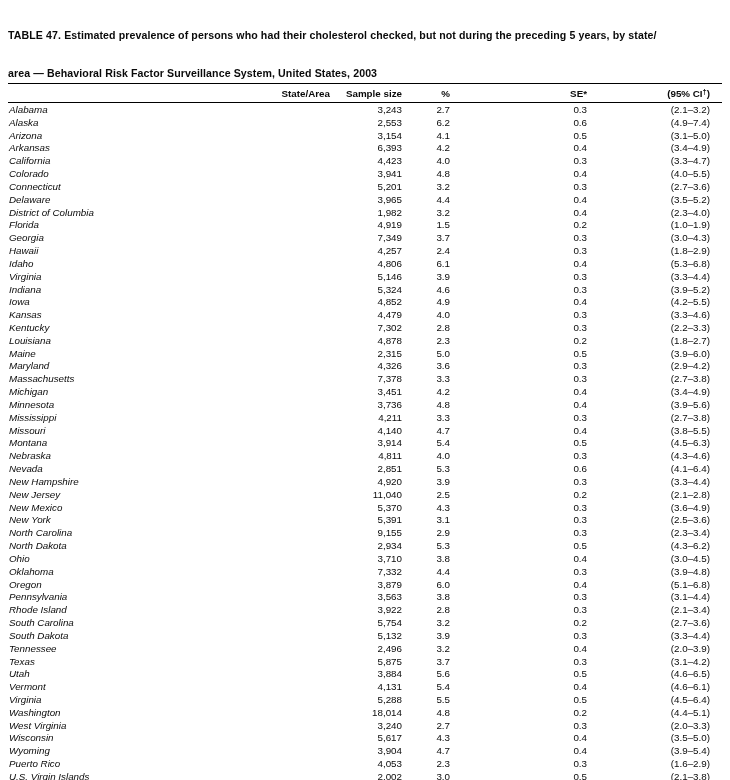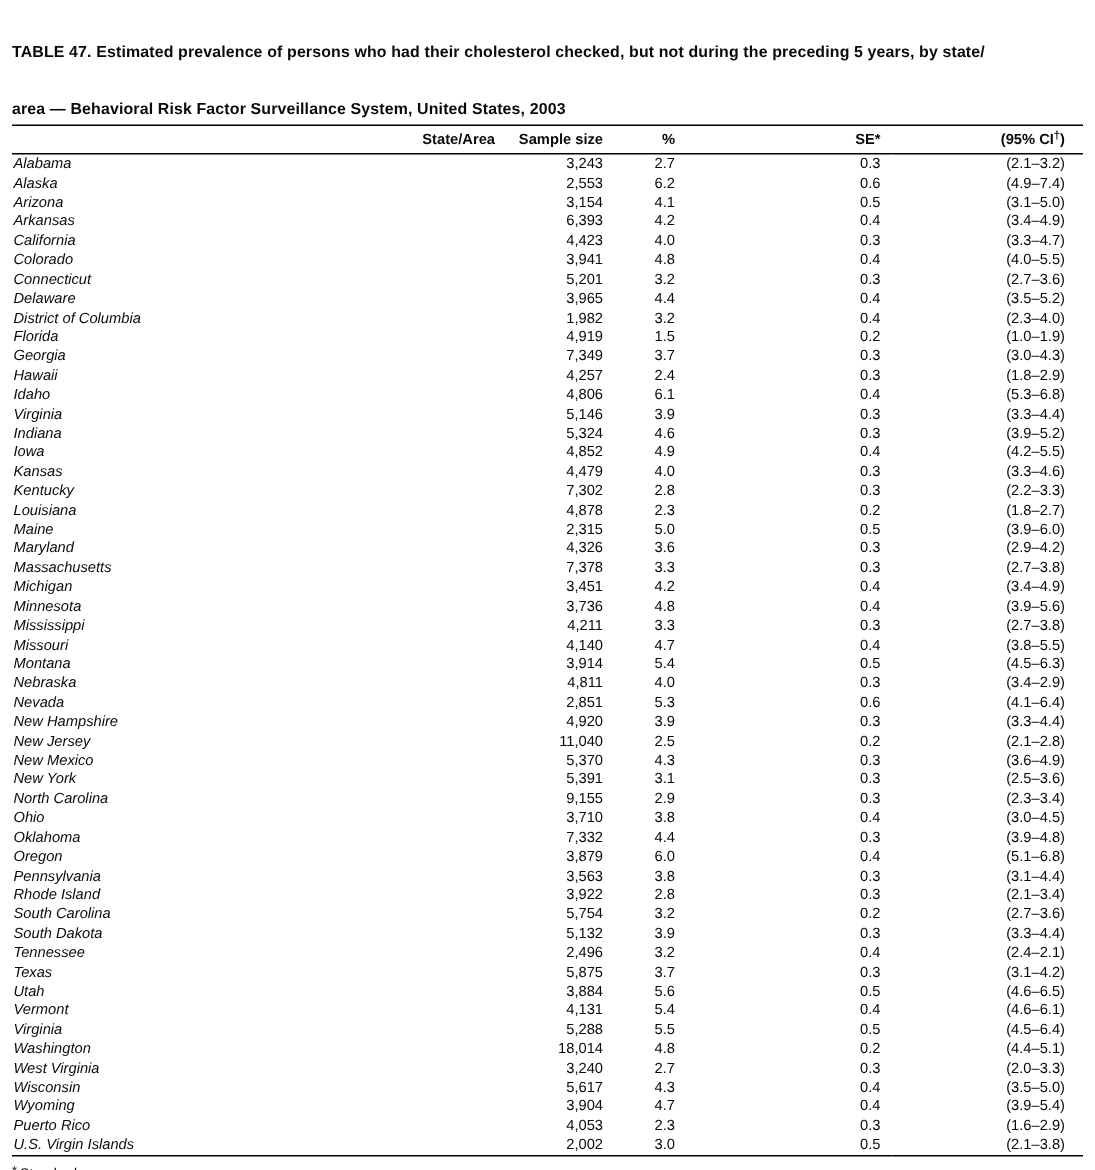--- a/index.html
+++ b/index.html
@@ -299,21 +299,21 @@
       <td class="num d-sample">3,914</td>
       <td class="num d-pct">5.4</td>
       <td class="num d-se">0.5</td>
       <td class="num d-ci">(4.5–6.3)</td>
     </tr>
         <tr>
       <td class="d-area">Nebraska</td>
       <td class="num d-sample">4,811</td>
       <td class="num d-pct">4.0</td>
       <td class="num d-se">0.3</td>
-      <td class="num d-ci">(3.4–2.9)</td>
+      <td class="num d-ci">(4.3–4.6)</td>
     </tr>
         <tr>
       <td class="d-area">Nevada</td>
       <td class="num d-sample">2,851</td>
       <td class="num d-pct">5.3</td>
       <td class="num d-se">0.6</td>
       <td class="num d-ci">(4.1–6.4)</td>
     </tr>
         <tr>
       <td class="d-area">New Hampshire</td>
@@ -344,20 +344,27 @@
       <td class="num d-ci">(2.5–3.6)</td>
     </tr>
         <tr>
       <td class="d-area">North Carolina</td>
       <td class="num d-sample">9,155</td>
       <td class="num d-pct">2.9</td>
       <td class="num d-se">0.3</td>
       <td class="num d-ci">(2.3–3.4)</td>
     </tr>
         <tr>
+      <td class="d-area">North Dakota</td>
+      <td class="num d-sample">2,934</td>
+      <td class="num d-pct">5.3</td>
+      <td class="num d-se">0.5</td>
+      <td class="num d-ci">(4.3–6.2)</td>
+    </tr>
+        <tr>
       <td class="d-area">Ohio</td>
       <td class="num d-sample">3,710</td>
       <td class="num d-pct">3.8</td>
       <td class="num d-se">0.4</td>
       <td class="num d-ci">(3.0–4.5)</td>
     </tr>
         <tr>
       <td class="d-area">Oklahoma</td>
       <td class="num d-sample">7,332</td>
       <td class="num d-pct">4.4</td>
@@ -397,21 +404,21 @@
       <td class="num d-sample">5,132</td>
       <td class="num d-pct">3.9</td>
       <td class="num d-se">0.3</td>
       <td class="num d-ci">(3.3–4.4)</td>
     </tr>
         <tr>
       <td class="d-area">Tennessee</td>
       <td class="num d-sample">2,496</td>
       <td class="num d-pct">3.2</td>
       <td class="num d-se">0.4</td>
-      <td class="num d-ci">(2.4–2.1)</td>
+      <td class="num d-ci">(2.0–3.9)</td>
     </tr>
         <tr>
       <td class="d-area">Texas</td>
       <td class="num d-sample">5,875</td>
       <td class="num d-pct">3.7</td>
       <td class="num d-se">0.3</td>
       <td class="num d-ci">(3.1–4.2)</td>
     </tr>
         <tr>
       <td class="d-area">Utah</td>

